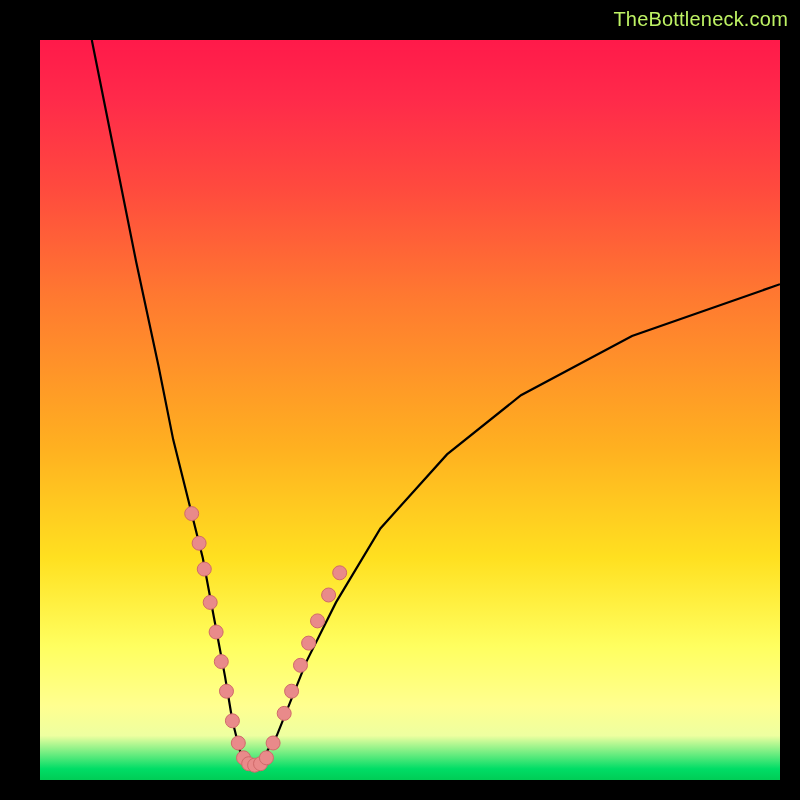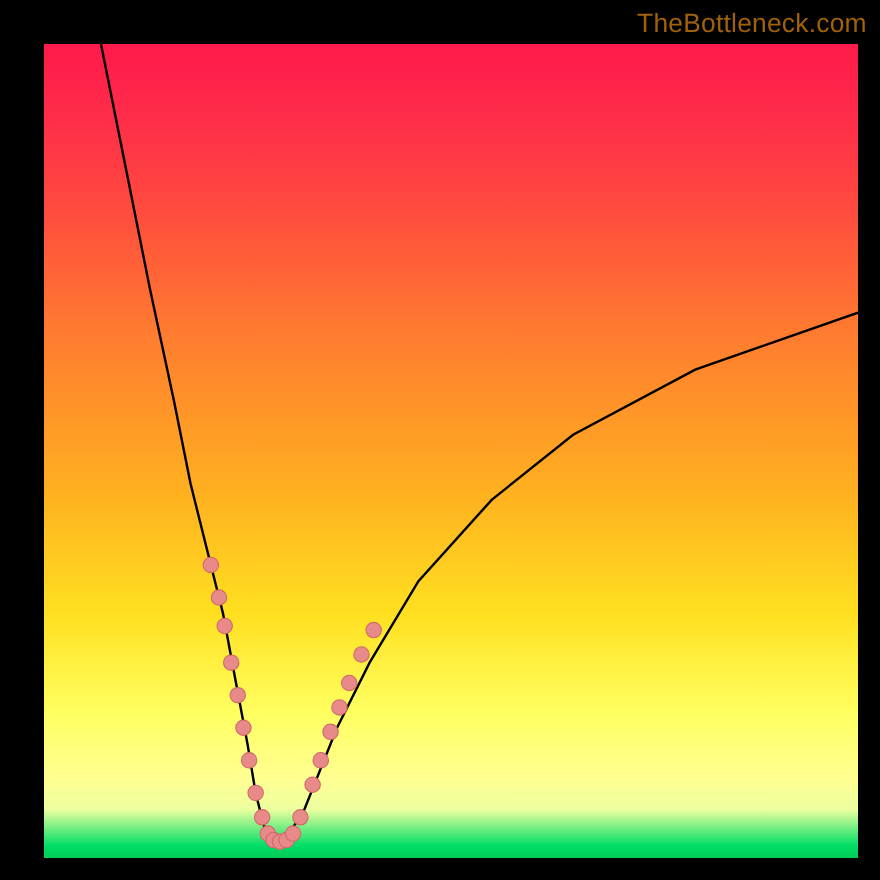--- a/index.html
+++ b/index.html
@@ -27,22 +27,22 @@
       #ffff90 90%,
       #eeffa0 94%,
       #00dd66 98.5%,
       #00cc55 100%);
   }
   .watermark {
     position: absolute;
     top: 8px;
     right: 12px;
     font-family: Arial, Helvetica, sans-serif;
-    font-size: 24px;
-    color: #a16207;
+    font-size: 20px;
+    color: #bef264;
     letter-spacing: 0.2px;
     user-select: none;
   }
   svg.curve {
     position: absolute;
     left: 0;
     top: 0;
     width: 740px;
     height: 740px;
   }

